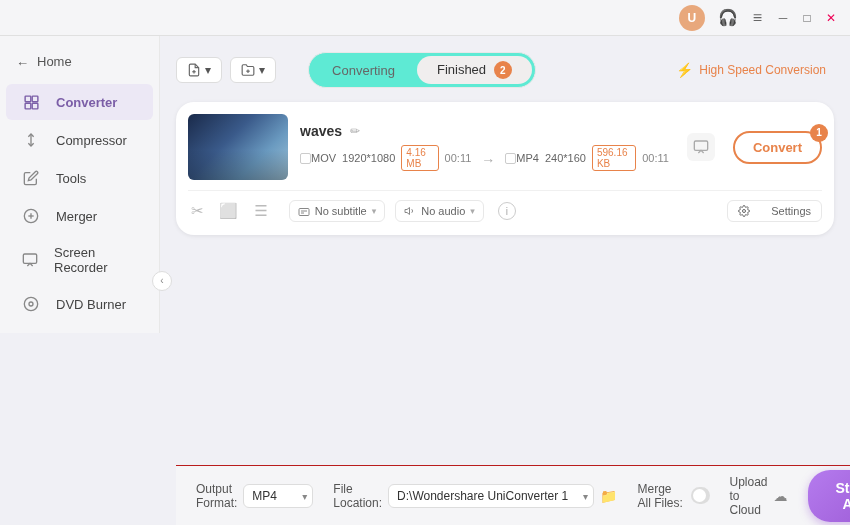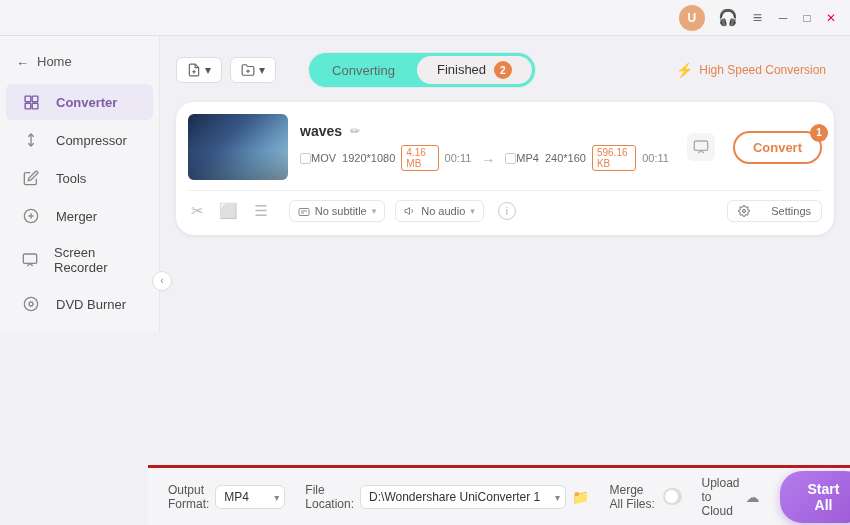--- a/index.html
+++ b/index.html
@@ -360,24 +360,24 @@
       font-size: 11px;
       color: #666;
       cursor: pointer;
       background: white;
       margin-left: auto;
     }
 
     
     .bottom-bar {
       position: absolute;
-      bottom: 0; left: 148px; right: 0;
+      bottom: 0; left: 176px; right: 0;
       height: 60px;
       background: #f5f5f7;
-      border-top: 3px solid #b91c1c;
+      border-top: 1px solid #b91c1c;
       display: flex;
       align-items: center;
       padding: 0 20px;
       gap: 20px;
     }
     .bottom-field {
       display: flex;
       align-items: center;
       gap: 6px;
       font-size: 12px;

